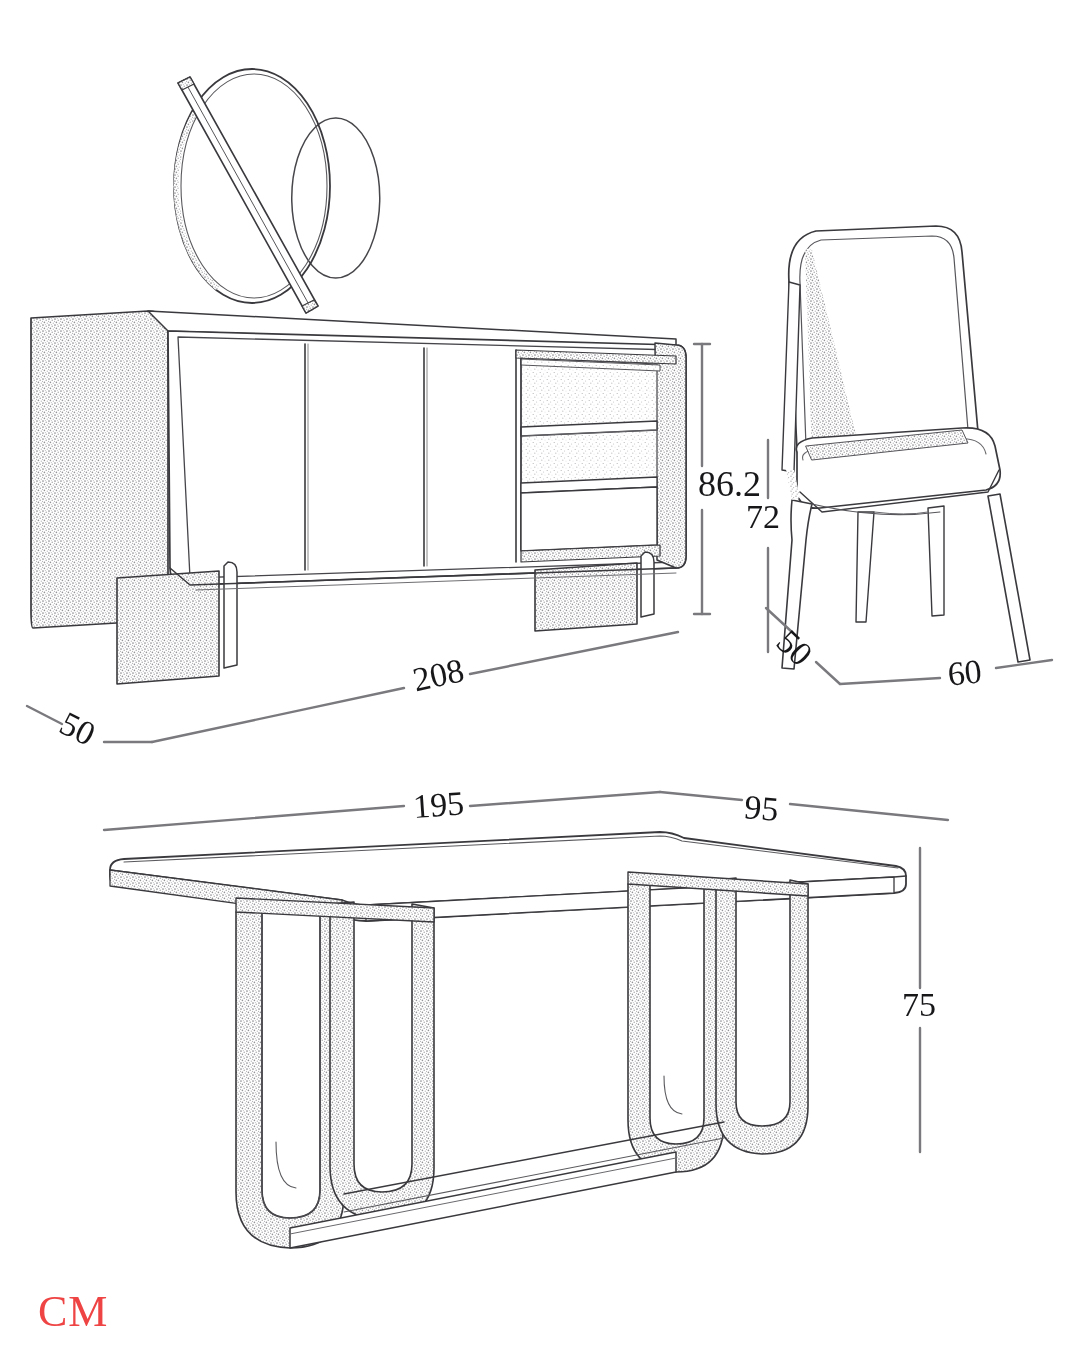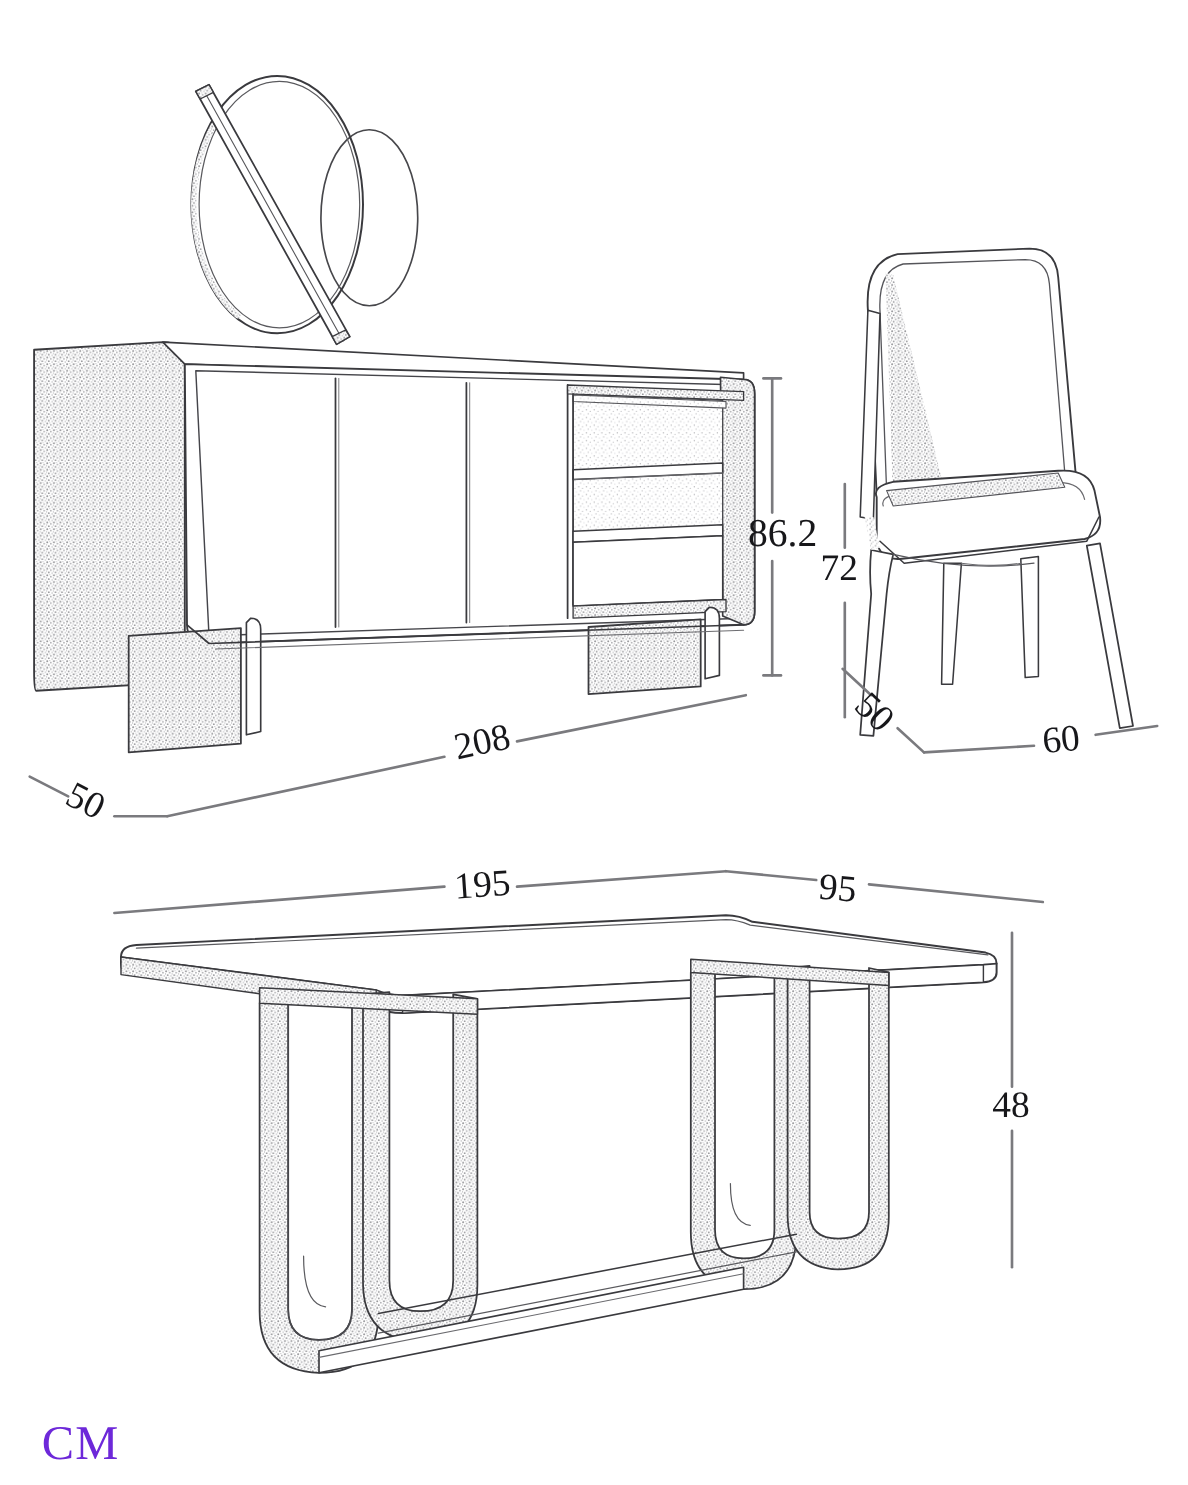--- a/index.html
+++ b/index.html
@@ -26,21 +26,21 @@
     white-space:nowrap;
     line-height:1;
     user-select:none;
   }
   .unit-label {
     position:absolute;
     left:38px; top:1286px;
     font-family:"Liberation Serif", serif;
     font-size:44px;
     letter-spacing:1px;
-    color:#6d28d9;
+    color:#ef4444;
   }
 </style>
 </head>
 <body>
 
 <div id="sheet">
 
   <svg class="layer" viewBox="0 0 1080 1350">
     <defs>
 
@@ -239,33 +239,33 @@
       <path d="M470 806 L660 792"></path>
 
       <path d="M660 792 L742 800"></path>
       <path d="M790 804 L948 820"></path>
 
       <path d="M920 848 L920 988"></path>
       <path d="M920 1028 L920 1152"></path>
     </g>
   </svg>
 
-  <div class="dim-label" style="left:680px; top:466px; font-size:36px;">86.2</div>
+  <div class="dim-label" style="left:680px; top:466px; font-size:36px;padding-left:18px;">86.2</div>
 
   <div class="dim-label" style="left:410px; top:664px; font-size:34px; transform:rotate(-12deg); transform-origin:left top;">208</div>
 
   <div class="dim-label" style="left:70px; top:706px; font-size:34px; transform:rotate(27deg); transform-origin:left top;">50</div>
 
   <div class="dim-label" style="left:746px; top:500px; font-size:34px;">72</div>
 
   <div class="dim-label" style="left:794px; top:624px; font-size:34px; transform:rotate(44deg); transform-origin:left top;">50</div>
 
   <div class="dim-label" style="left:946px; top:658px; font-size:34px; transform:rotate(-6deg); transform-origin:left top;">60</div>
 
   <div class="dim-label" style="left:412px; top:790px; font-size:34px; transform:rotate(-4deg); transform-origin:left top;">195</div>
 
   <div class="dim-label" style="left:746px; top:790px; font-size:34px; transform:rotate(5deg); transform-origin:left top;">95</div>
 
-  <div class="dim-label" style="left:902px; top:988px; font-size:34px;">48</div>
+  <div class="dim-label" style="left:902px; top:988px; font-size:34px;">75</div>
 
   <div class="unit-label">CM</div>
 
 </div>
 
 </body></html>

